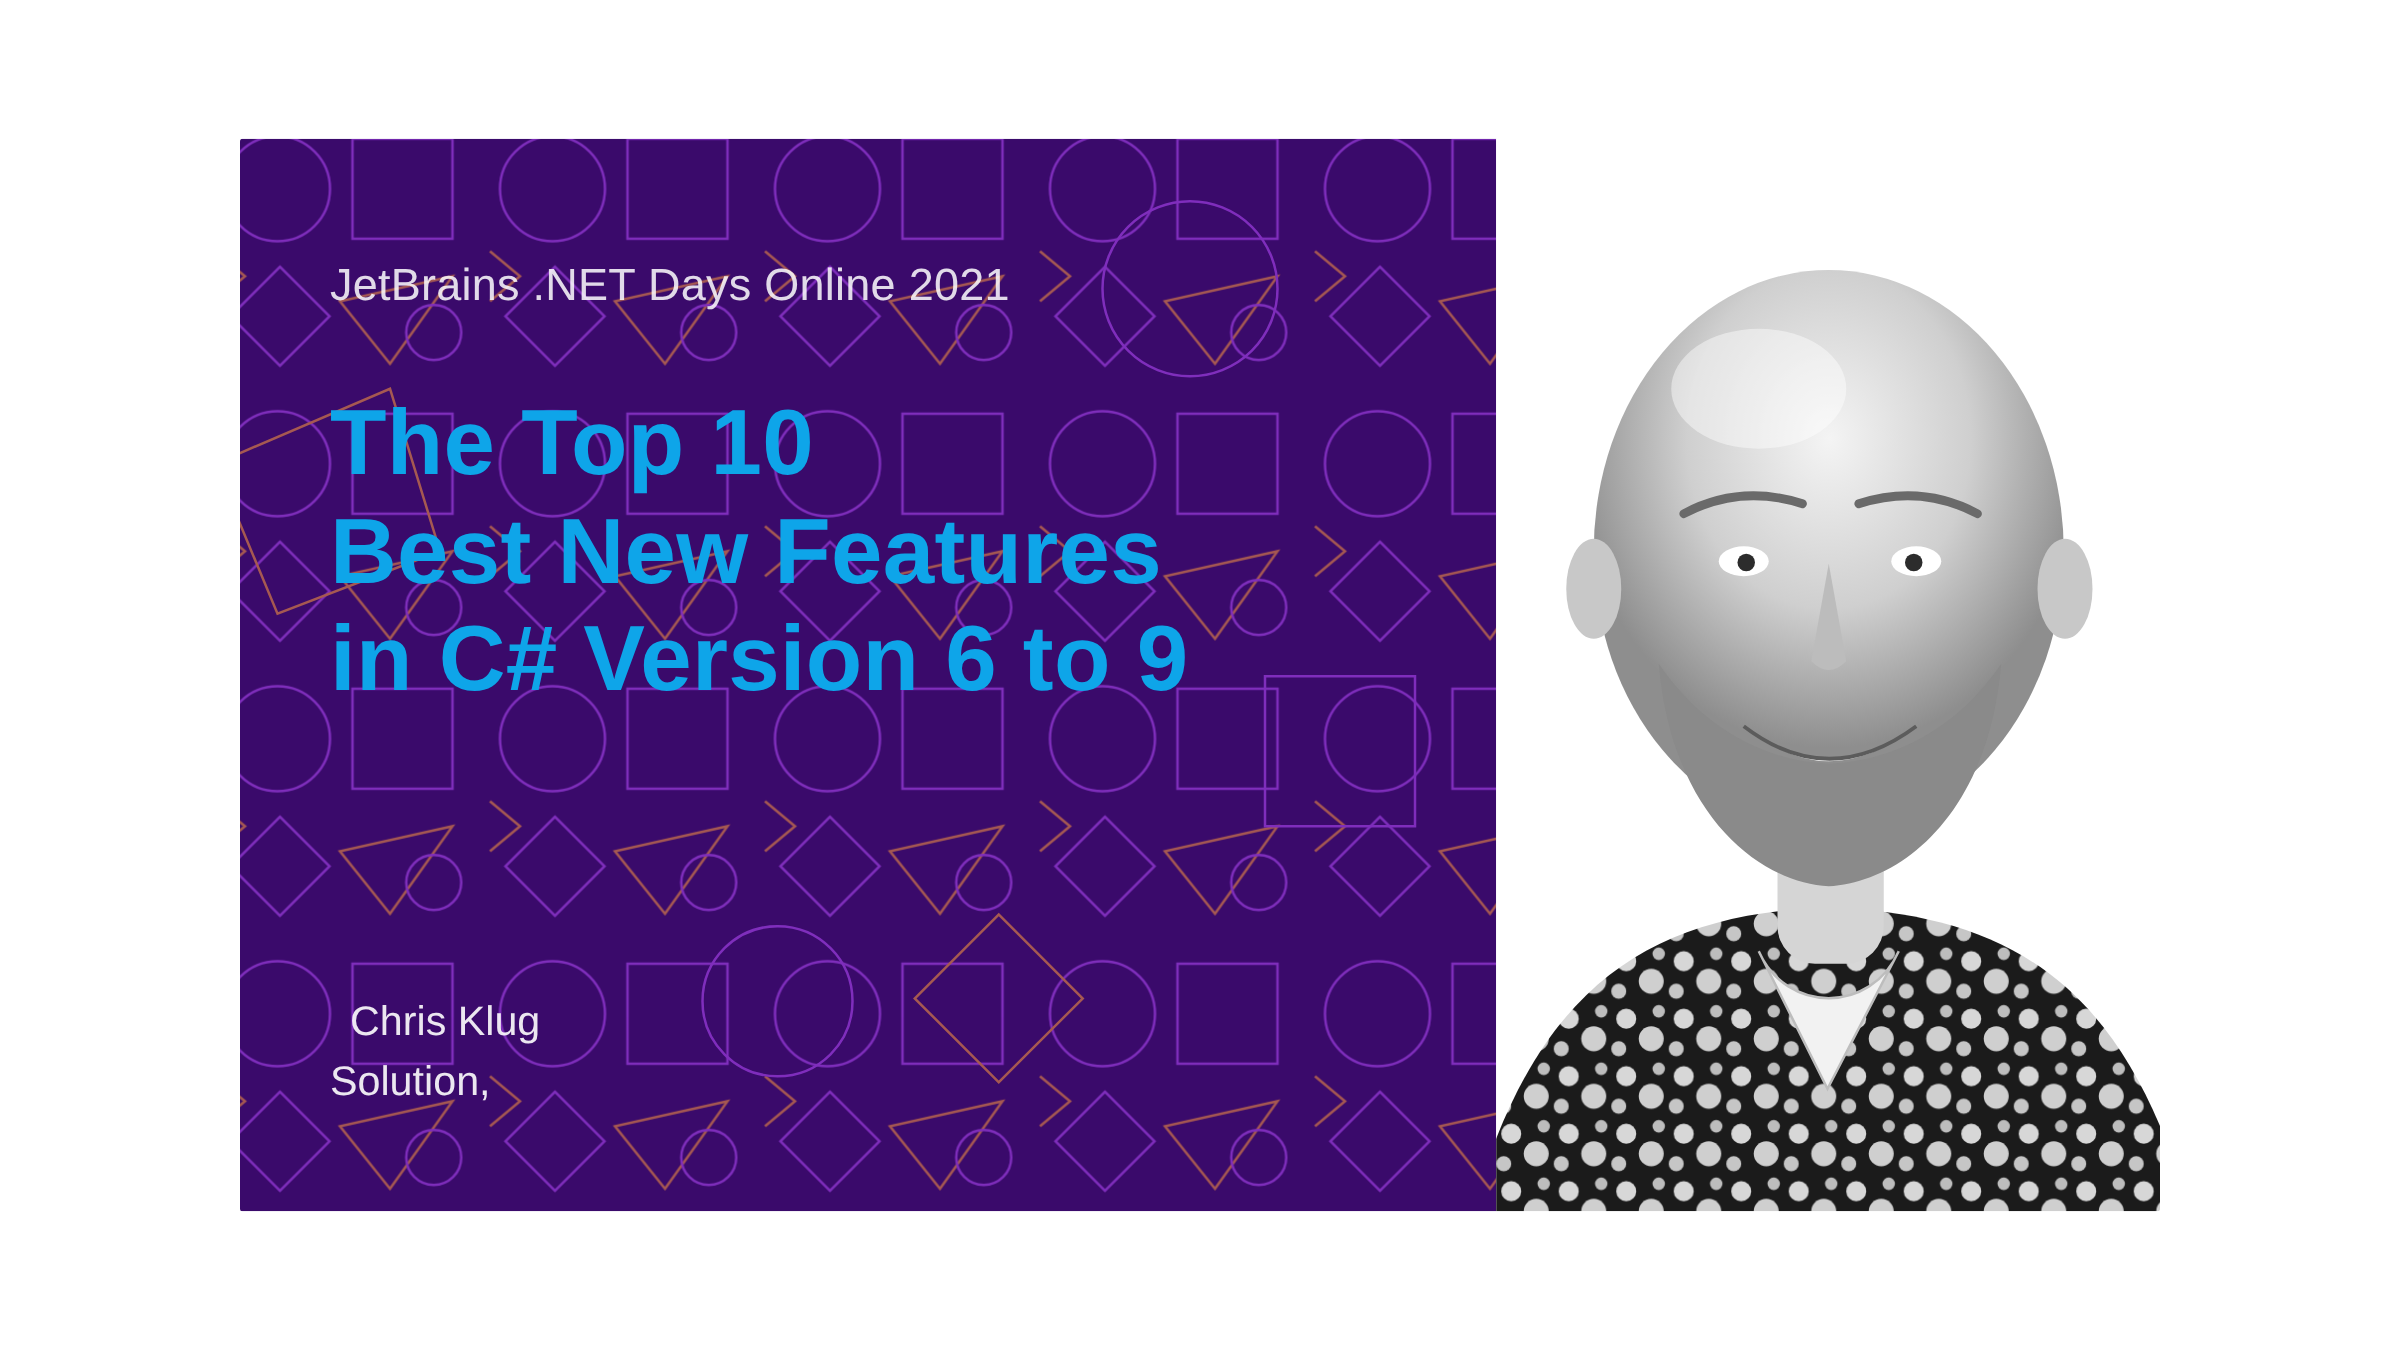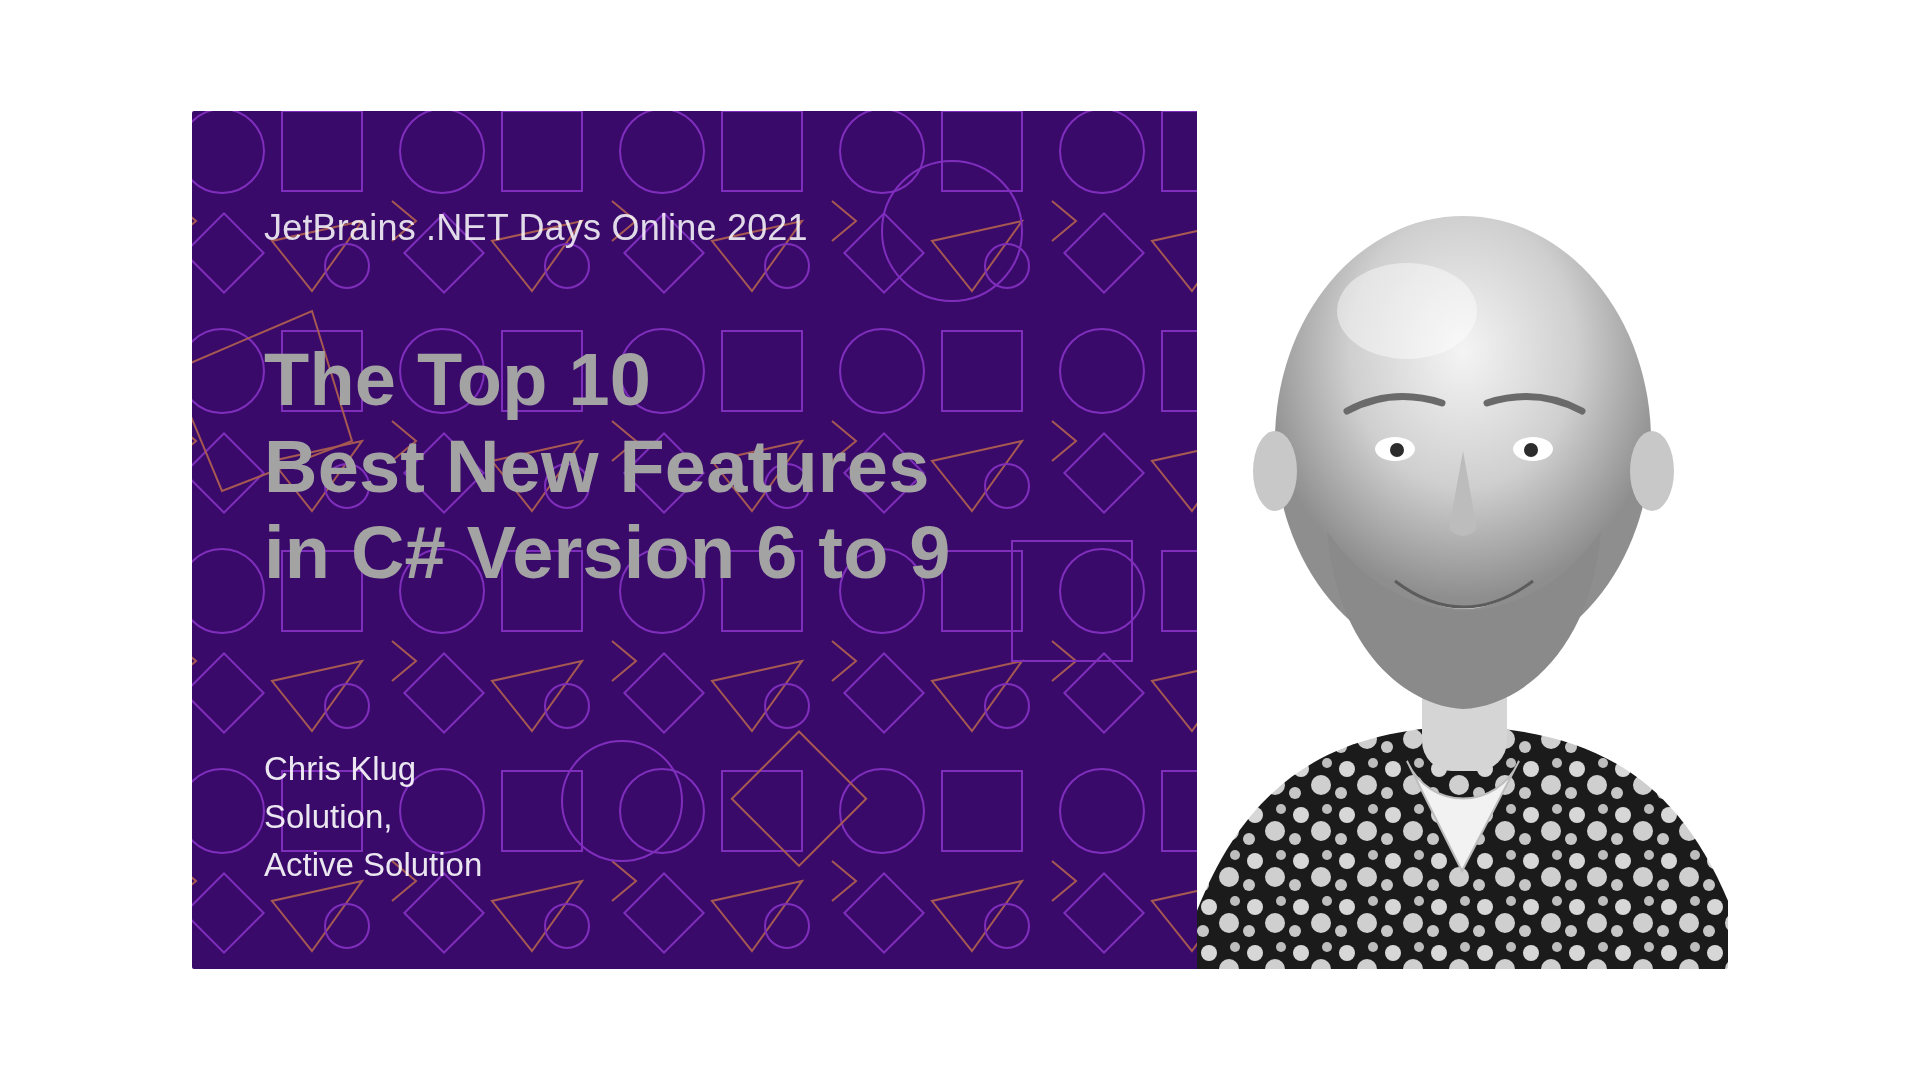--- a/index.html
+++ b/index.html
@@ -35,36 +35,36 @@
       display: flex;
       flex-direction: column;
     }
     .event {
       color: rgba(255,255,255,0.85);
       font-size: 36px;
       font-weight: 400;
       letter-spacing: 0.2px;
     }
     .title {
-      margin-top: 88px;
-      color: #a3a3a3;
+      margin-top: 62px;
+      color: #0ea5e9;
       font-size: 74px;
       line-height: 1.17;
       font-weight: 700;
       white-space: pre-line;
       letter-spacing: 0.2px;
     }
     .speaker {
       margin-top: auto;
       color: rgba(255,255,255,0.9);
       font-size: 33px;
       line-height: 1.45;
       font-weight: 400;
     }
-    .speaker .name { display: block; }
+    .speaker .name { display: block; margin-left: 16px; }
     .speaker .role { display: block; }
     .speaker .org  { display: block; }
 
     .right {
       flex: 0 0 531px;
       background: #ffffff;
       position: relative;
     }
     .portrait {
       position: absolute;
@@ -109,21 +109,20 @@
       </div>
 
       <div class="copy">
         <div class="event">JetBrains .NET Days Online 2021</div>
         <div class="title">The Top 10
 Best New Features
 in C# Version 6 to 9</div>
         <div class="speaker">
           <span class="name">Chris Klug</span>
           <span class="role">Solution,</span>
-          <span class="org">Active Solution</span>
         </div>
       </div>
     </div>
 
     <div class="right">
       <div class="portrait">
         <svg viewBox="0 0 531 858" xmlns="http://www.w3.org/2000/svg" preserveAspectRatio="xMidYMid slice">
           <defs>
             <radialGradient id="headShade" cx="50%" cy="30%" r="55%">
               <stop offset="0%" stop-color="#f4f4f4"></stop>

